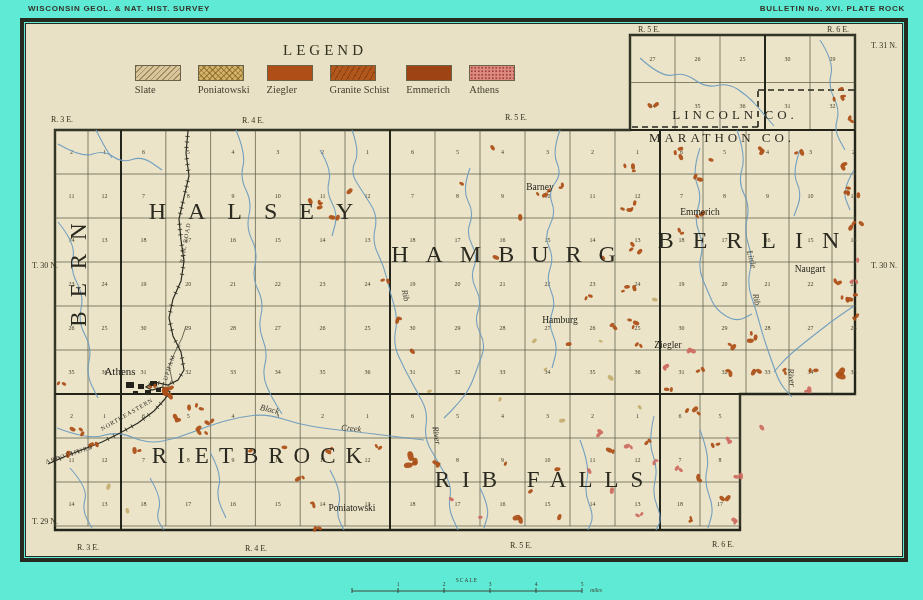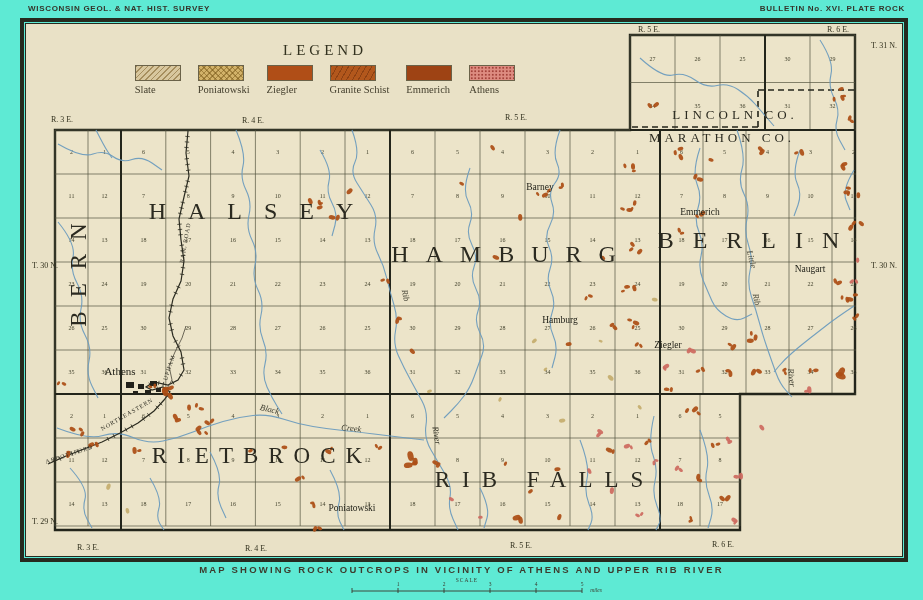--- a/index.html
+++ b/index.html
@@ -938,14 +938,13 @@
         <text x="490" y="586" font-size="5.5" fill="#3a392c" text-anchor="middle" font-family="&quot;Liberation Serif&quot;,serif">3</text>
         <line x1="536" y1="588" x2="536" y2="593" stroke="#3a392c" stroke-width="0.9"></line>
         <text x="536" y="586" font-size="5.5" fill="#3a392c" text-anchor="middle" font-family="&quot;Liberation Serif&quot;,serif">4</text>
         <line x1="582" y1="588" x2="582" y2="593" stroke="#3a392c" stroke-width="0.9"></line>
         <text x="582" y="586" font-size="5.5" fill="#3a392c" text-anchor="middle" font-family="&quot;Liberation Serif&quot;,serif">5</text>
         <text x="467" y="582" font-size="5.5" fill="#3a392c" text-anchor="middle" font-family="&quot;Liberation Serif&quot;,serif" letter-spacing="1">SCALE</text>
         <text x="596" y="592" font-size="5.5" fill="#3a392c" text-anchor="middle" font-family="&quot;Liberation Serif&quot;,serif" font-style="italic">miles</text>
       </g>
     </svg>
 
-  <div class="caption">MAP SHOWING ROCK OUTCROPS IN VICINITY OF ATHENS AND UPPER RIB RIVER</div>
 </div>
 
 </body></html>

